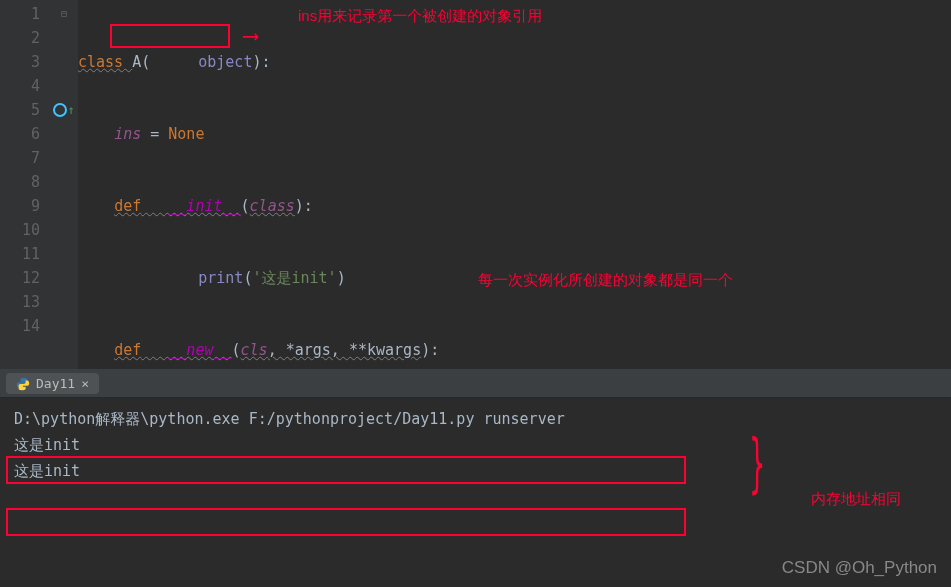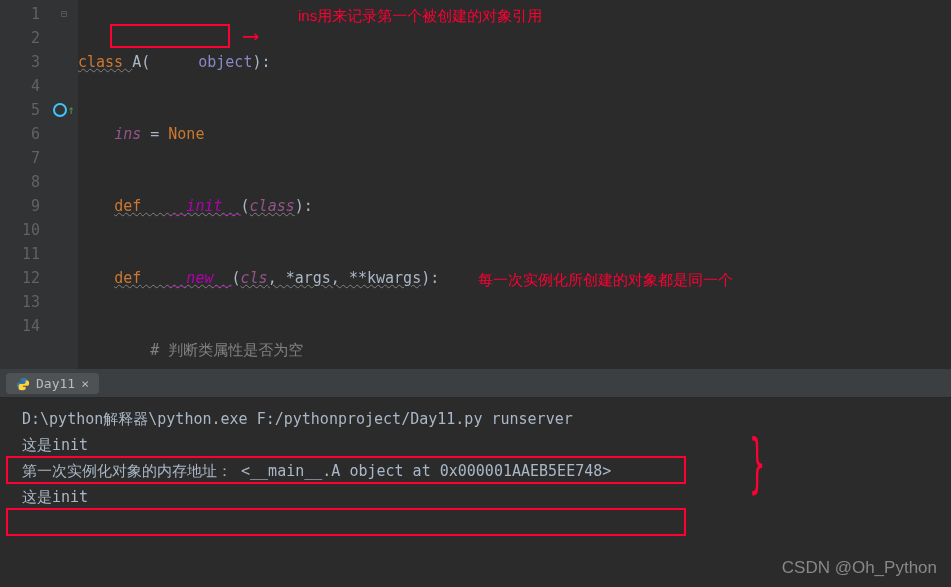--- a/index.html
+++ b/index.html
@@ -69,21 +69,21 @@
     border-radius: 4px;
     color: #bbbbbb;
     font-size: 13px;
     display:flex; align-items:center; gap:6px;
   }
   .py-icon {
     width:14px;height:14px;display:inline-block;
   }
   .console {
     background: #2b2b2b;
-    padding: 8px 22px;
+    padding: 8px 14px;
     line-height: 26px;
     position: relative;
     font-size: 15px;
     height: calc(587px - 370px - 28px);
   }
   .watermark {
     position: absolute;
     right: 14px;
     bottom: 6px;
     color: #888;
@@ -133,20 +133,21 @@
       <div class="gi"></div>
     <div class="gi"></div>
       <div class="gi"></div>
       <div class="gi"></div>
       <div class="gi"></div>
   </div>
   <div class="code">
     <div class="line"><span class="kw underline">class </span><span class="cls">A</span><span>(</span><span class="builtin">object</span><span>)</span><span>:</span></div>
     <div class="line">    <span class="self">ins </span><span>= </span><span class="kw">None</span></div>
     <div class="line">    <span class="kw underline">def</span><span class="dfn underline">   __init__</span><span>(</span><span class="self underline">class</span><span>):</span></div>
+    <div class="line">        <span class="builtin">print</span><span>(</span><span class="str">'这是init'</span><span>)</span></div>
     <div class="line">    <span class="kw underline">def</span><span class="dfn underline">   __new__</span><span>(</span><span class="self underline">cls</span><span class="underline">, *args, **kwargs</span><span>):</span></div>
     <div class="line">        <span class="cmt"># 判断类属性是否为空</span></div>
     <div class="line">        <span class="kw">if </span><span class="self">cls</span><span>.ins == </span><span class="kw">None</span><span>:</span></div>
     <div class="line">            <span class="cmt"># 通过调用父类的new方法，为第一个对象分配空间</span></div>
     
     
     
     
     
     
@@ -167,22 +168,22 @@
         </svg>
     </span>
     <span>Day11</span>
     <span>×</span>
   </div>
 </div>
 
 <div class="console">
   <div>D:\python解释器\python.exe F:/pythonproject/Day11.py runserver</div>
   <div>这是init</div>
-  <div><span>第一次实例化对象的内存地址：  </span><span>&lt;__main__.A object at 0x000001AAEB5EE748&gt;</span></div>
   <div>这是init</div>
   <div style="height:8px;"></div>
 
   <div class="box-red" style="left:6px;top:58px;width:680px;height:28px;"></div>
   <div class="box-red" style="left:6px;top:110px;width:680px;height:28px;"></div>
   <span class="bracket">}</span>
+  <span class="anno" style="right:50px;top:88px;">内存地址相同</span>
 
   <div class="watermark">CSDN @Oh_Python</div>
 </div>
 
 </body></html>

